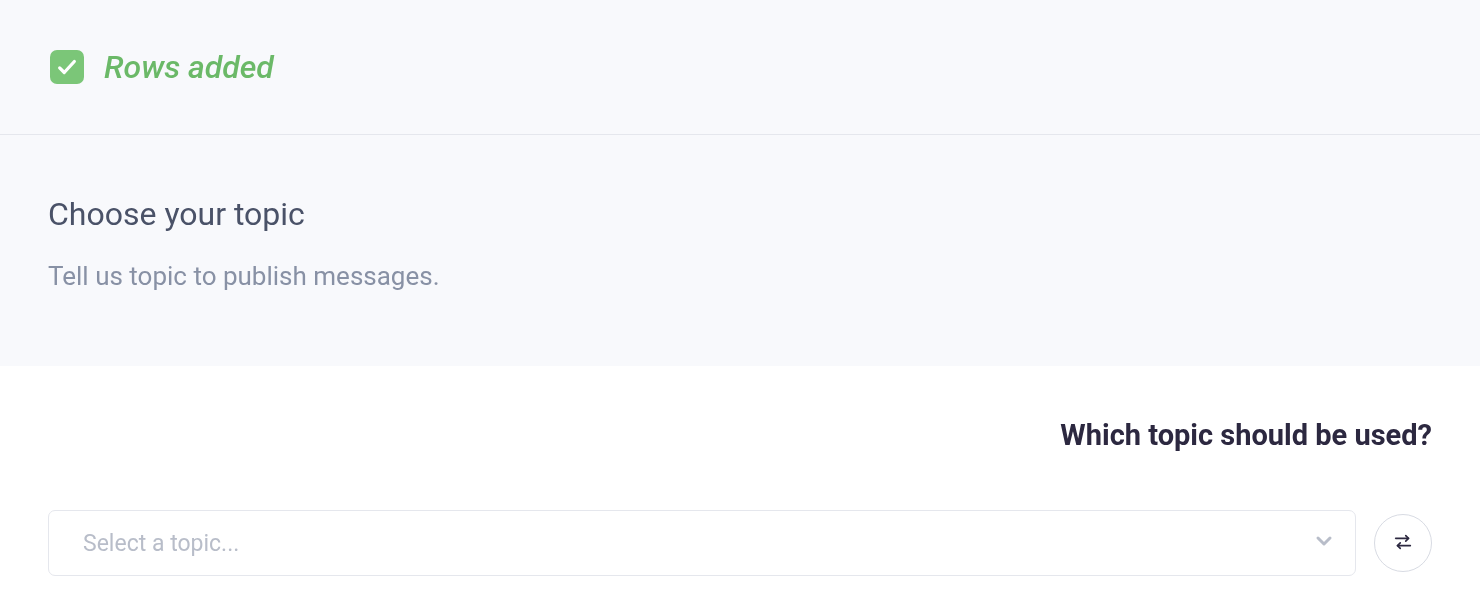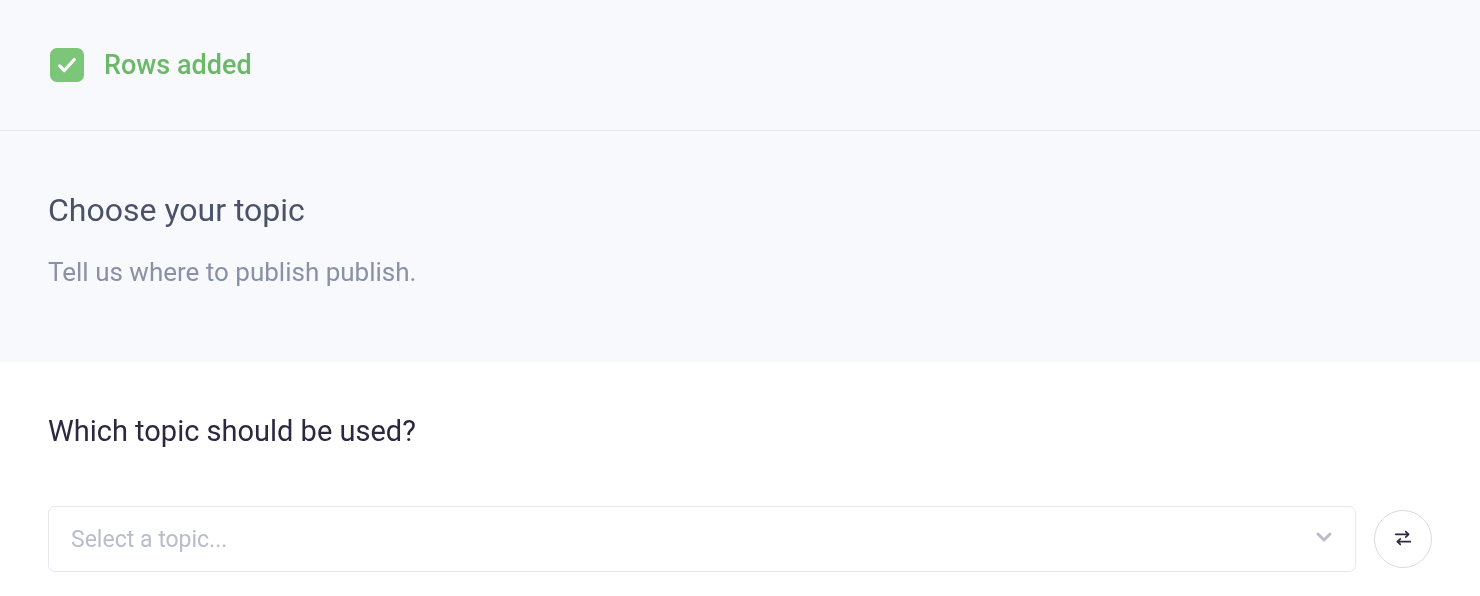--- a/index.html
+++ b/index.html
@@ -32,22 +32,23 @@
       align-items: center;
       justify-content: center;
       flex-shrink: 0;
     }
     .checkbox-icon svg {
       width: 22px;
       height: 22px;
     }
     .status-label {
       color: #6bb968;
-      font-size: 27px;
+      font-size: 32px;
       font-weight: 500;
+      font-style: italic;
     }
     .header-section {
       background: #f8f9fc;
       padding: 60px 68px 75px 48px;
     }
     .header-title {
       color: #4a5268;
       font-size: 32px;
       font-weight: 400;
       margin-bottom: 28px;
@@ -57,38 +58,39 @@
       font-size: 26px;
       font-weight: 400;
     }
     .content-section {
       background: #ffffff;
       padding: 52px 48px 48px 48px;
     }
     .question-label {
       color: #2c2840;
       font-size: 29px;
-      font-weight: 400;
+      font-weight: 700;
       margin-bottom: 58px;
+      text-align: right;
     }
     .select-row {
       display: flex;
       align-items: center;
       gap: 18px;
     }
     .select-wrapper {
       flex: 1;
       position: relative;
     }
     .select-input {
       width: 100%;
       height: 66px;
       border: 1px solid #e5e7ed;
       border-radius: 7px;
-      padding: 0 50px 0 22px;
+      padding: 0 50px 0 34px;
       font-size: 23px;
       color: #2c2840;
       background: #ffffff;
       cursor: pointer;
       outline: none;
       font-family: inherit;
     }
     .select-input::placeholder {
       color: #b8bdc9;
     }
@@ -131,21 +133,21 @@
       <svg viewBox="0 0 24 24" fill="none" stroke="#ffffff" stroke-width="3.5" stroke-linecap="round" stroke-linejoin="round">
         <polyline points="4 13 9 18 20 6"></polyline>
       </svg>
     </div>
     <div class="status-label">Rows added</div>
   </div>
 </div>
 
 <div class="header-section">
   <div class="header-title">Choose your topic</div>
-  <div class="header-subtitle">Tell us where to publish publish.</div>
+  <div class="header-subtitle">Tell us topic to publish messages.</div>
 </div>
 
 <div class="content-section">
   <div class="question-label">Which topic should be used?</div>
   <div class="select-row">
     <div class="select-wrapper">
       <input type="text" class="select-input" readonly="" placeholder="Select a topic..." style="">
       <span class="chevron-icon">
         <svg viewBox="0 0 24 24" fill="none" stroke="currentColor" stroke-width="3" stroke-linecap="round" stroke-linejoin="round">
           <polyline points="6 9 12 15 18 9"></polyline>

